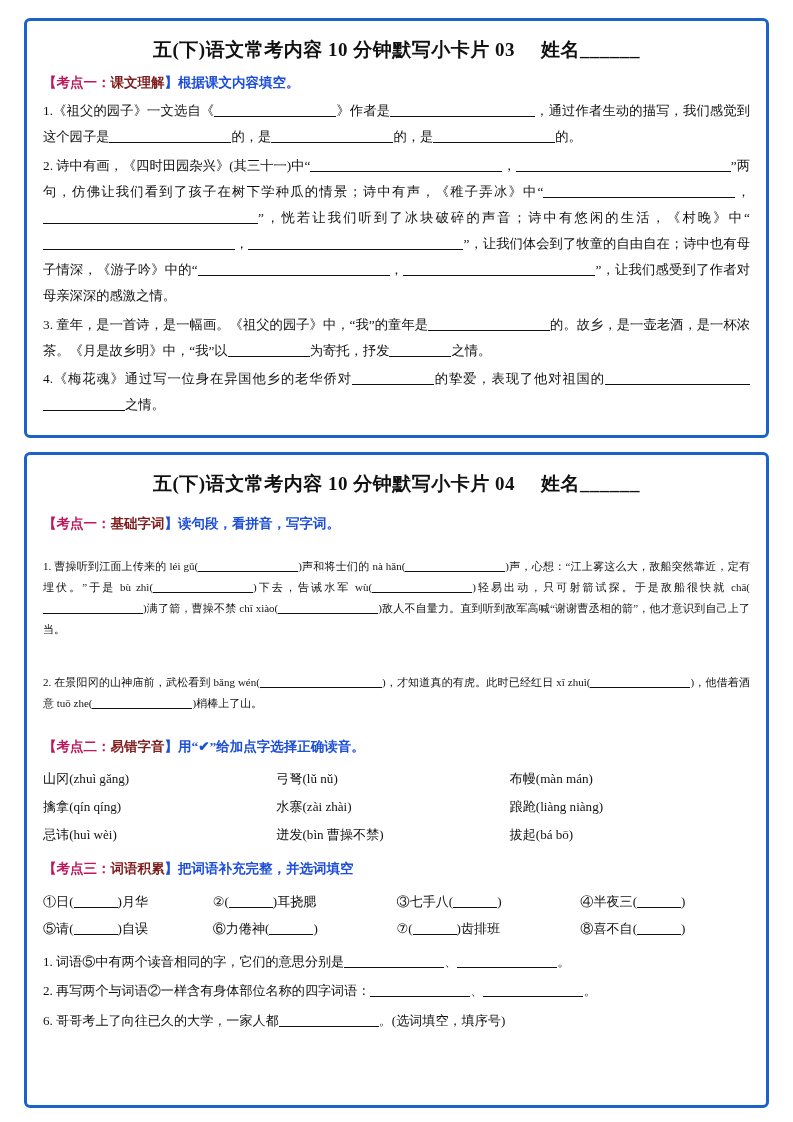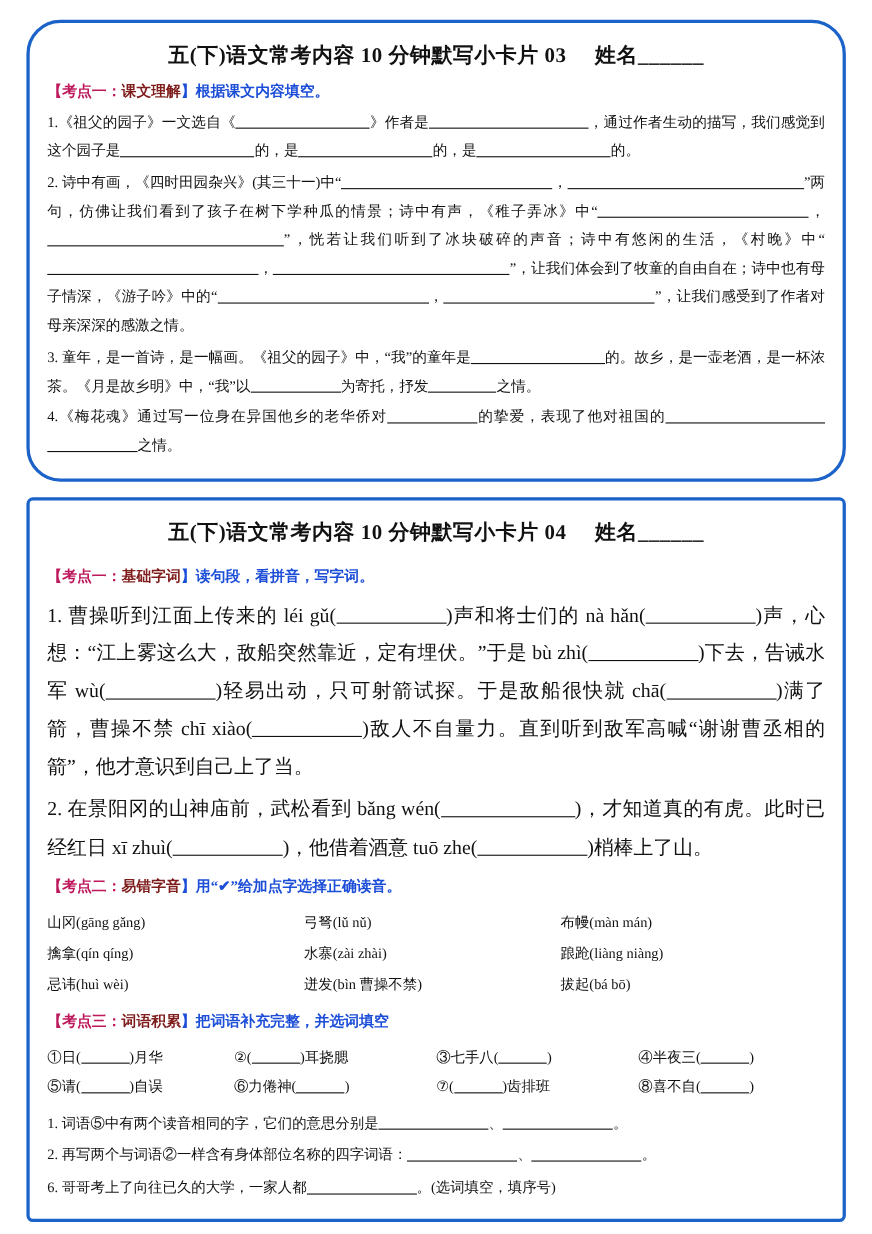--- a/index.html
+++ b/index.html
@@ -11,21 +11,21 @@
   .page{
     width:793px;height:1122px;box-sizing:border-box;
     padding:18px 24px 14px 24px;
     display:flex;flex-direction:column;gap:14px;
   }
   .card{
     border:3px solid #1b63c8;border-radius:6px;
     padding:10px 16px 14px 16px;
     box-sizing:border-box;
   }
-  .card.first{flex:0 0 auto;border-radius:31px;}
+  .card.first{flex:0 0 auto;}
   .title{
     text-align:center;
     font-weight:bold;
     font-size:19px;
     letter-spacing:0.5px;
     margin:6px 0 10px 0;
     white-space:nowrap;
   }
   .title .name{margin-left:26px;}
   .kp{
@@ -54,23 +54,23 @@
   .u18{width:192px}.u20{width:215px}
   .u4{width:44px}
   .paren{
     display:inline-block;
     min-width:70px;
     text-align:center;
   }
   
   .card.second{flex:1 1 auto;display:flex;flex-direction:column;}
   p.q2{
-    font-size:18px;
+    font-size:11px;
     line-height:1.92;
-    margin:2px 0;
+    margin:16px 0;
     text-align:justify;
   }
   table.pick{
     width:100%;border-collapse:collapse;margin:4px 0 2px 0;
     font-size:13.1px;
   }
   table.pick td{
     padding:4px 0 6px 0;
     white-space:nowrap;
   }
@@ -132,21 +132,21 @@
       <span>2. 在景阳冈的山神庙前，武松看到 bǎng wén(</span><span class="paren u u12"></span><span>)，才知道真的有虎。此时已经红日 xī zhuì(</span><span class="paren u u10"></span><span>)，他借着酒意 tuō zhe(</span><span class="paren u u10"></span><span>)梢棒上了山。</span>
     </p>
 
     <div class="kp">
       <span class="red">【考点二：</span><span class="blue">易错字音</span><span class="black">】用“✔”给加点字选择正确读音。</span>
     </div>
 
     <table class="pick">
       <tbody>
           <tr>
-        <td style="width:33%">山冈(gāng  gǎng)</td>
+        <td style="width:33%">山冈(zhuì  gǎng)</td>
         <td style="width:33%">弓弩(lǔ  nǔ)</td>
         <td style="width:34%">布幔(màn  mán)</td>
       </tr>
       <tr>
         <td>擒拿(qín  qíng)</td>
         <td>水寨(zài  zhài)</td>
         <td>踉跄(liàng  niàng)</td>
       </tr>
       <tr>
         <td>忌讳(huì  wèi)</td>

